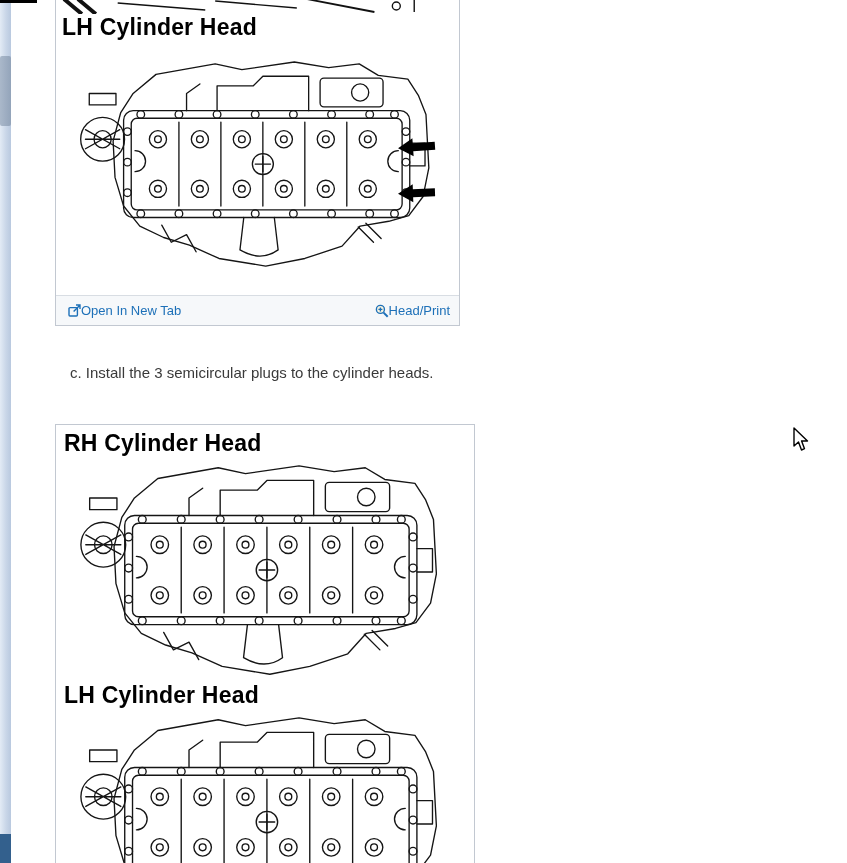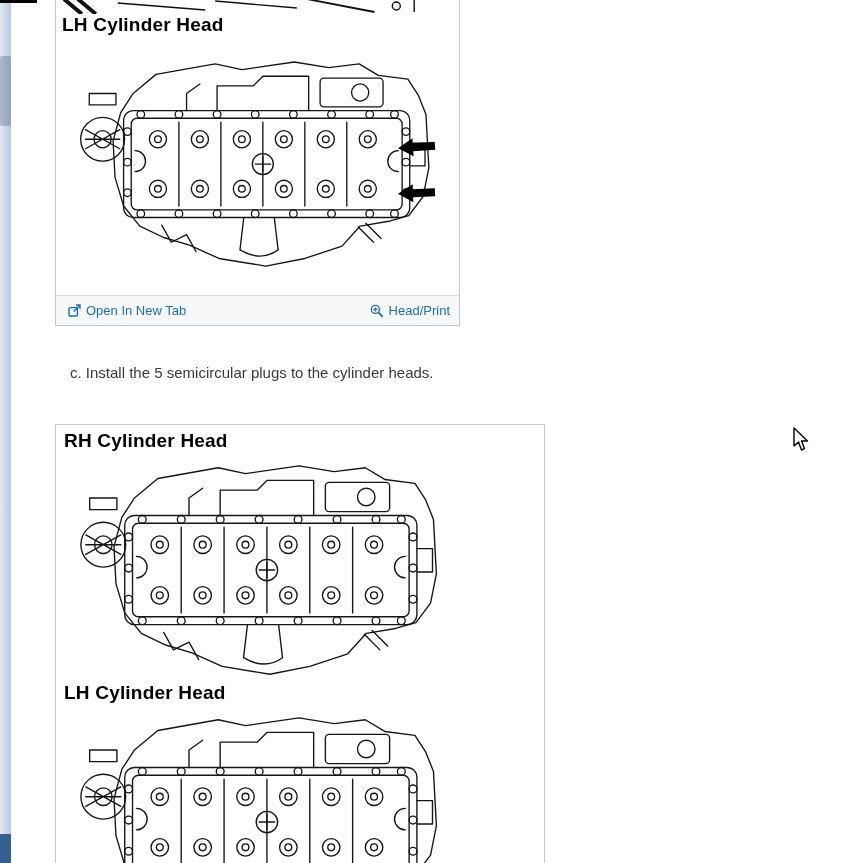--- a/index.html
+++ b/index.html
@@ -12,44 +12,44 @@
     background:linear-gradient(90deg,#e3ebf5 0%,#c9d6e8 55%,#b9c9df 100%);}
   .scroll-thumb{position:absolute;left:0;top:56px;width:11px;height:70px;
     background:linear-gradient(90deg,#aab8ca,#93a4ba);border-radius:2px;}
   .scroll-bottom{position:absolute;left:0;top:834px;width:11px;height:29px;
     background:#33608d;}
   .top-black{position:absolute;left:0;top:0;width:37px;height:3px;background:#000;}
 
   
   .figure{position:absolute;background:#fff;border:1px solid #c2c8d1;box-sizing:border-box;}
   #figure1{left:55px;top:-1px;width:405px;height:327px;border-top:none;}
-  #figure2{left:55px;top:424px;width:490px;height:440px;border-bottom:none;overflow:hidden;}
-
-  .fig-title{position:absolute;margin:0;font-weight:700;font-size:19px;line-height:1.1;
+  #figure2{left:55px;top:424px;width:420px;height:440px;border-bottom:none;overflow:hidden;}
+
+  .fig-title{position:absolute;margin:0;font-weight:700;font-size:23px;line-height:1.1;
     color:#000;letter-spacing:.2px;white-space:nowrap;}
   #figure1 .fig-title{left:6px;top:16px;}
   .t2{left:8px;top:6px;}
   .t3{left:8px;top:258px;}
 
   .fragment{position:absolute;left:0;top:0;width:100%;height:15px;}
   .drawing{position:absolute;}
   .d1{left:18px;top:46px;width:372px;height:240px;}
   .d2{left:12px;top:34px;width:392px;height:224px;}
   .d3{left:12px;top:286px;width:392px;height:224px;}
 
   .arrow{position:absolute;width:38px;height:20px;}
   .a1{left:342px;top:138px;transform:rotate(-4deg);}
   .a2{left:342px;top:184px;transform:rotate(-2deg);}
 
   .fig-footer{position:absolute;left:0;right:0;bottom:0;height:30px;
     background:#f6f8fa;border-top:1px solid #d8dde3;
     display:flex;align-items:center;justify-content:space-between;
     padding:0 9px 0 12px;box-sizing:border-box;}
   .link{color:#1d70b8;font-size:13px;text-decoration:none;display:flex;
-    align-items:center;gap:5px;cursor:pointer;white-space:nowrap;}
+    align-items:center;cursor:pointer;white-space:nowrap;}
   .link .icon{flex:0 0 auto;display:block;}
 
   .step{position:absolute;left:70px;top:364px;margin:0;font-size:15px;color:#3a3a3a;}
 
   .cursor{position:absolute;left:793px;top:427px;width:17px;height:25px;}
   .defs-holder{position:absolute;width:0;height:0;overflow:hidden;}
 </style>
 </head>
 <body>
 
@@ -171,21 +171,21 @@
             <circle cx="5.4" cy="5.4" r="4" fill="#fdf6df"></circle>
             <path d="M5.4,3.4 v4 M3.4,5.4 h4"></path>
             <path d="M8.6,8.6 L12.7,12.7" stroke-width="2"></path>
           </g>
         </svg>
         <span>Head/Print</span>
       </a>
     </div>
   </section>
 
-  <p class="step">c. Install the 5 semicircular plugs to the cylinder heads.</p>
+  <p class="step">c. Install the 3 semicircular plugs to the cylinder heads.</p>
 
   <section id="figure2" class="figure">
     <h3 class="fig-title t2">RH Cylinder Head</h3>
     <svg class="drawing d2" viewBox="0 0 390 230">
       <use href="#engine-drawing"></use>
     </svg>
     <h3 class="fig-title t3">LH Cylinder Head</h3>
     <svg class="drawing d3" viewBox="0 0 390 230">
       <use href="#engine-drawing"></use>
     </svg>

